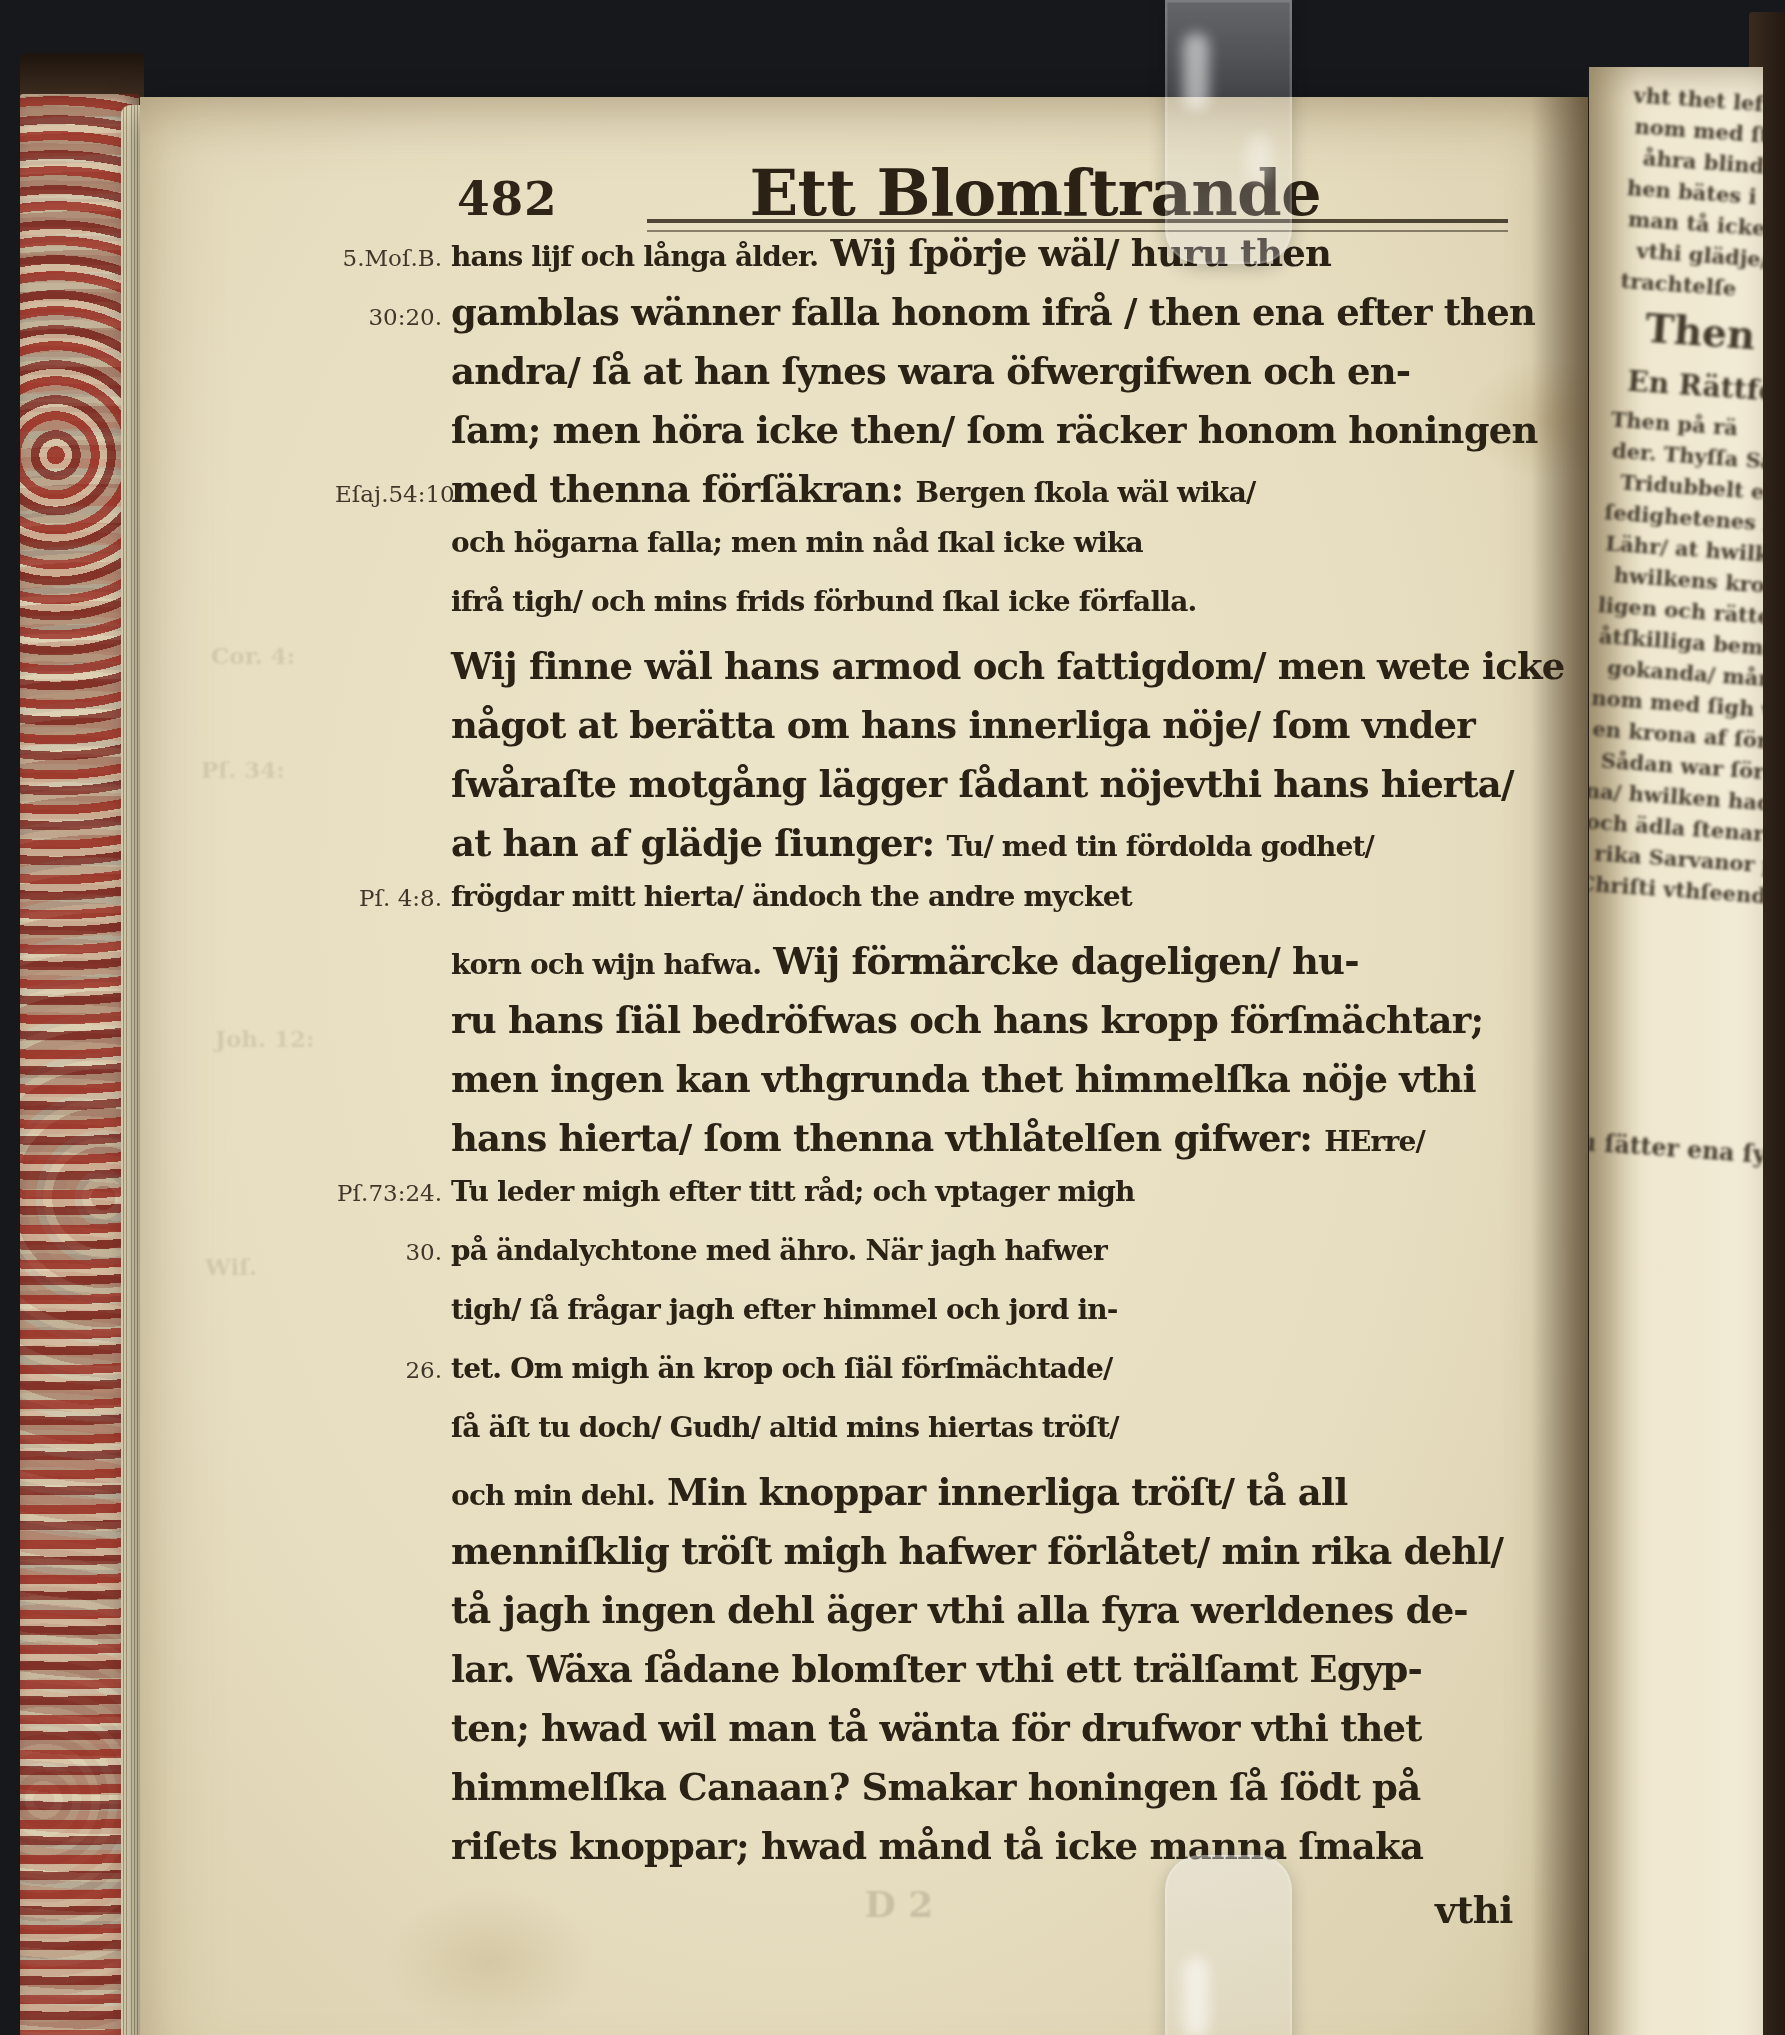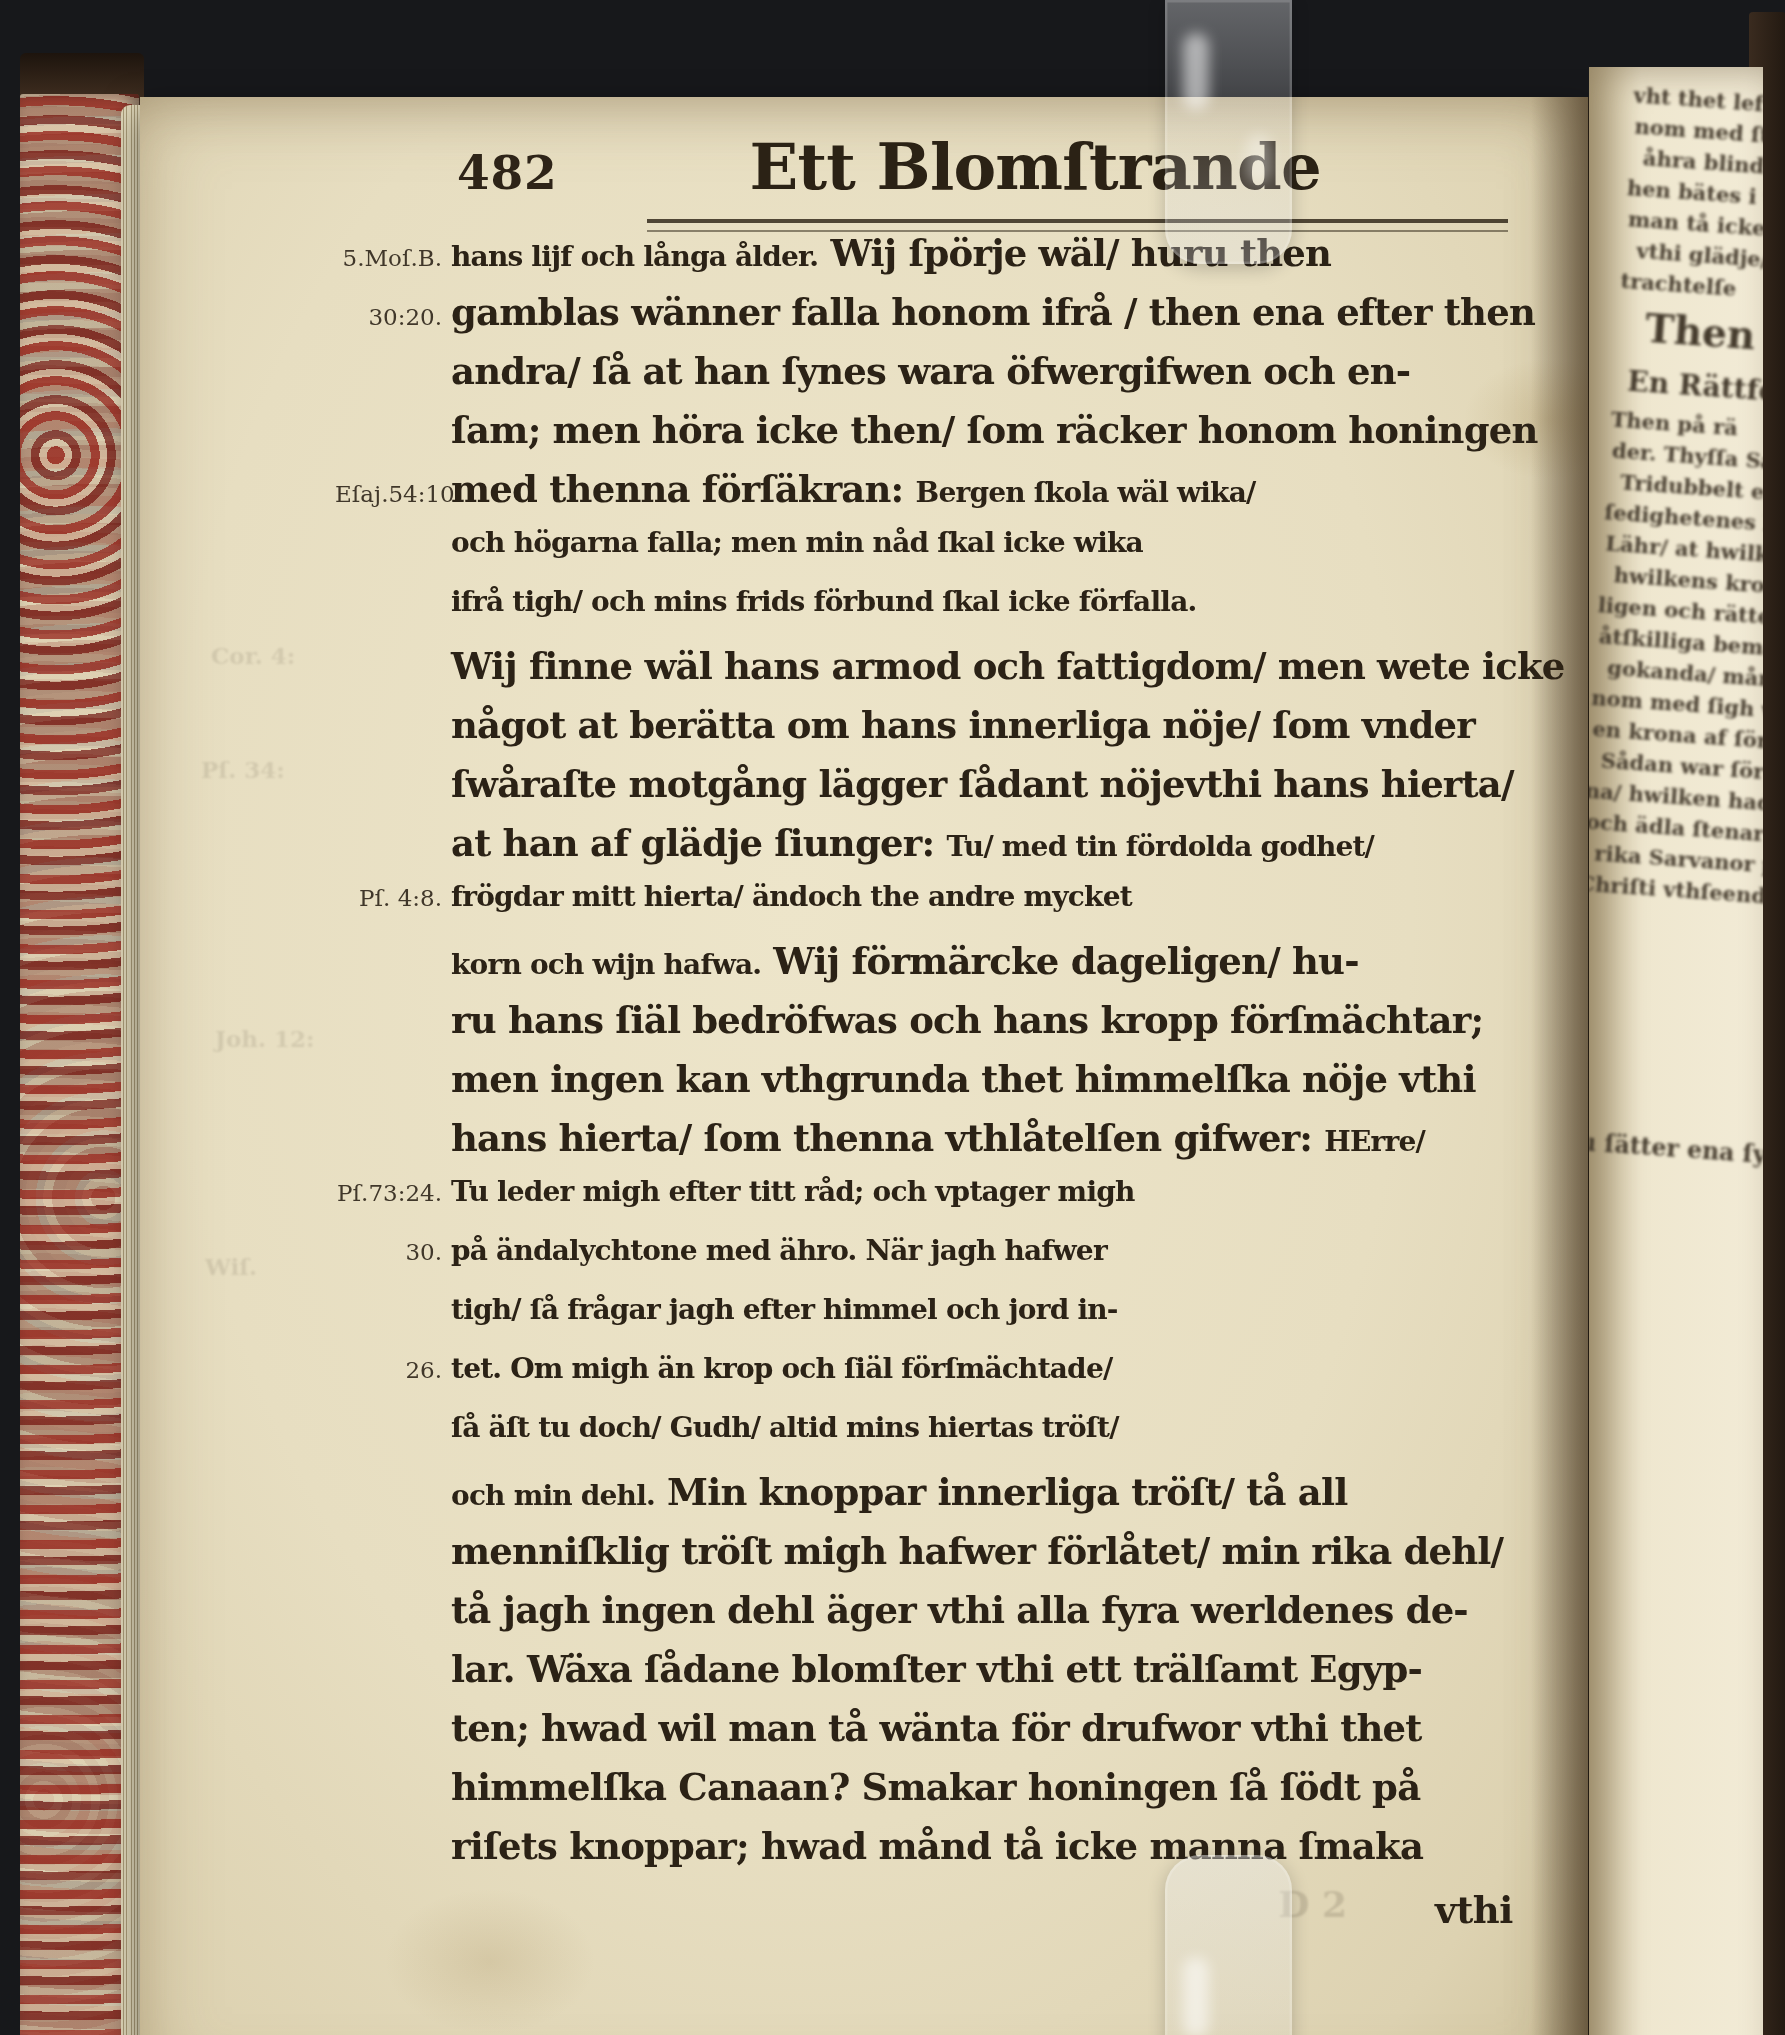--- a/index.html
+++ b/index.html
@@ -29,38 +29,38 @@
                0 12.2px 33px rgba(0,0,0,.5);}
   .gutter{position:absolute;left:1531px;top:97px;width:59px;height:2002px;
     background:linear-gradient(90deg,rgba(50,35,18,0),rgba(50,35,18,.55));}
 
   .stain{position:absolute;border-radius:50%;pointer-events:none;}
   .stain.s1{left:1323px;top:261px;width:171px;height:122px;
     background:radial-gradient(ellipse,rgba(150,120,60,.20),rgba(150,120,60,0) 70%);}
   .stain.s2{left:244px;top:1791px;width:212px;height:147px;
     background:radial-gradient(ellipse,rgba(140,110,55,.16),rgba(140,110,55,0) 70%);}
 
-  .header-row{position:absolute;left:195px;top:32px;width:1178px;display:flex;align-items:baseline;}
+  .header-row{position:absolute;left:195px;top:58px;width:1178px;display:flex;align-items:baseline;}
   .page-number{font-size:47px;font-weight:700;color:#2e2418;margin-left:122px;letter-spacing:0.8px;}
   .header-title{flex:1;text-align:center;font-size:64px;font-weight:700;color:#2b2215;
     letter-spacing:-0.8px;}
   .header-rule{position:absolute;left:507px;top:122px;width:861px;height:6.5px;
     border-top:4.1px solid rgba(42,32,18,.8);border-bottom:2.4px solid rgba(42,32,18,.5);}
 
   .lines{position:absolute;left:195px;top:134px;width:1178px;color:#2b2216;}
   .line{display:flex;height:59px;align-items:baseline;}
   .line .marg{width:116px;flex:none;font-size:23px;font-weight:400;color:#40372a;
     text-align:right;padding-right:9px;box-sizing:border-box;white-space:nowrap;}
   .line .txt{flex:1;white-space:nowrap;letter-spacing:-0.8px;font-weight:700;}
   .seg-n{font-size:37px;}
   .seg-b{font-size:28px;}
 
   .catchword-row{position:absolute;left:311px;top:1791px;width:1062px;text-align:right;
     font-size:37px;font-weight:700;color:#2b2216;letter-spacing:-0.4px;}
-  .signature{position:absolute;left:311px;top:1786px;width:896px;text-align:right;
+  .signature{position:absolute;left:311px;top:1786px;width:896px;text-align:center;
     font-size:36px;font-weight:700;color:#4b4030;opacity:.18;filter:blur(0.8px);}
 
   .ghosts div{position:absolute;font-size:23px;font-weight:700;color:#4b4030;
     opacity:.13;filter:blur(1.2px);}
   .ghosts div:nth-child(1){left:71px;top:545px;}
   .ghosts div:nth-child(2){left:61px;top:659px;}
   .ghosts div:nth-child(3){left:75px;top:928px;}
   .ghosts div:nth-child(4){left:65px;top:1156px;}
 
   

